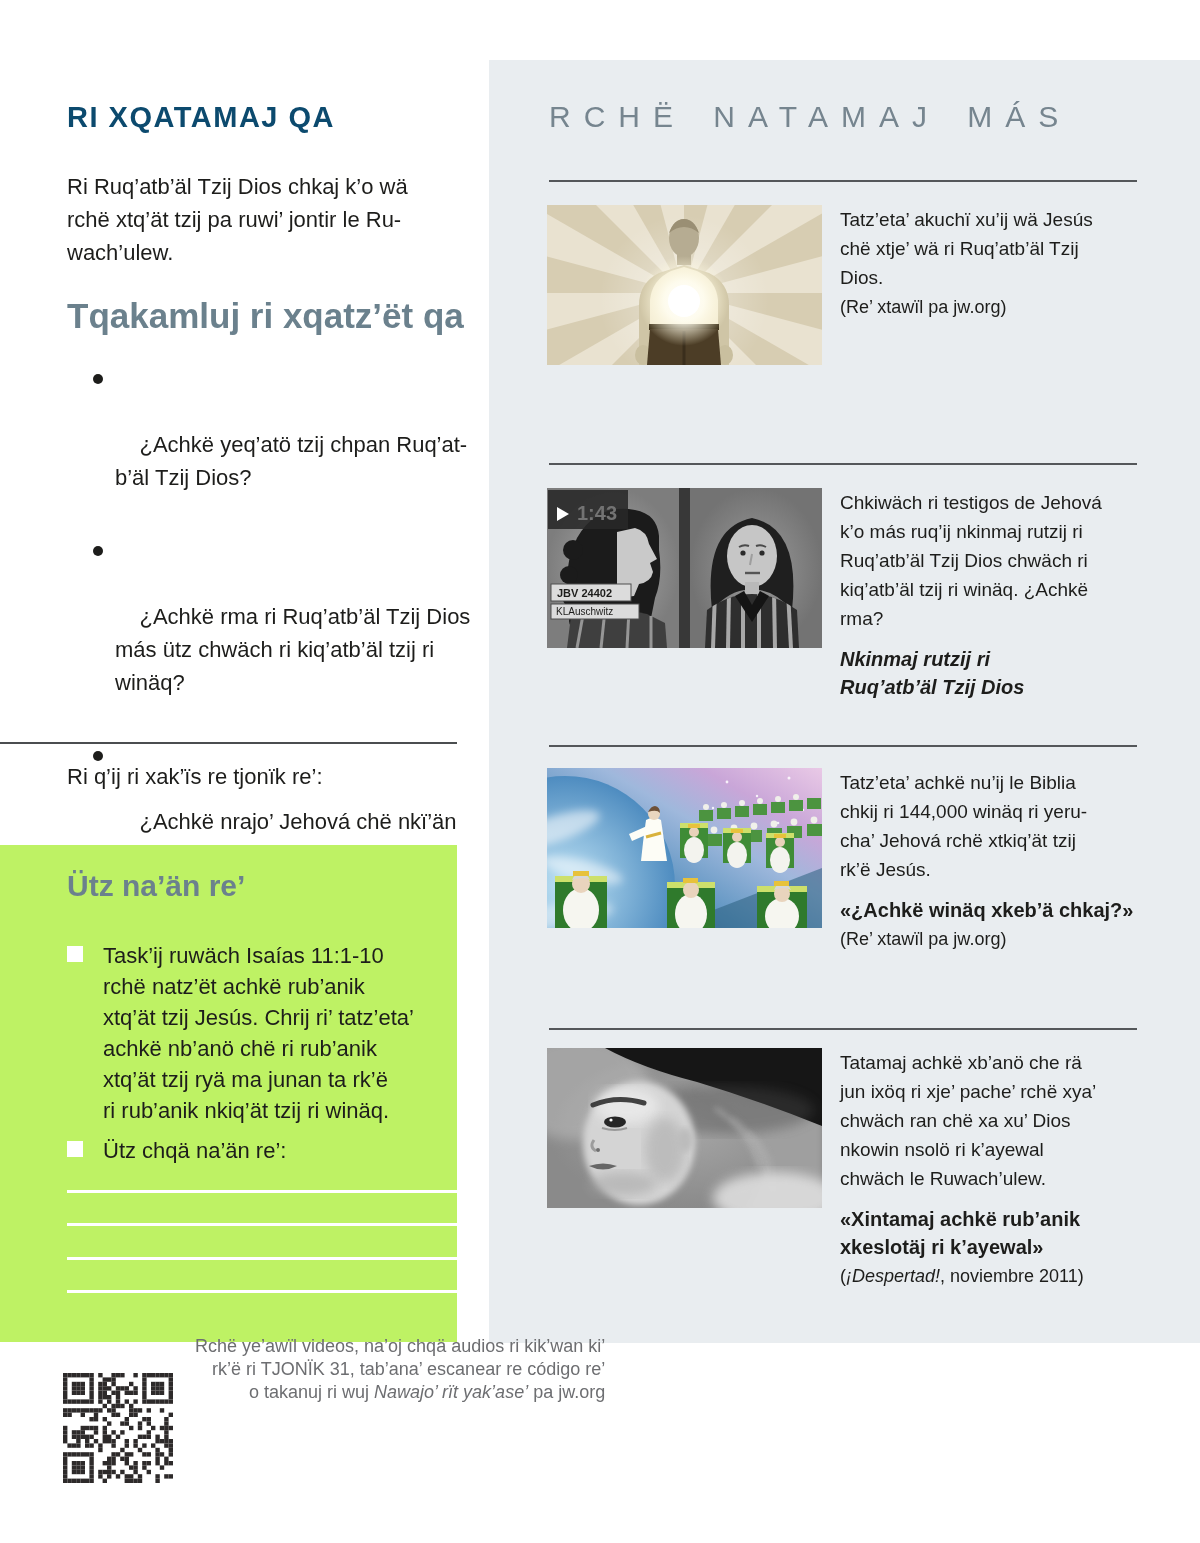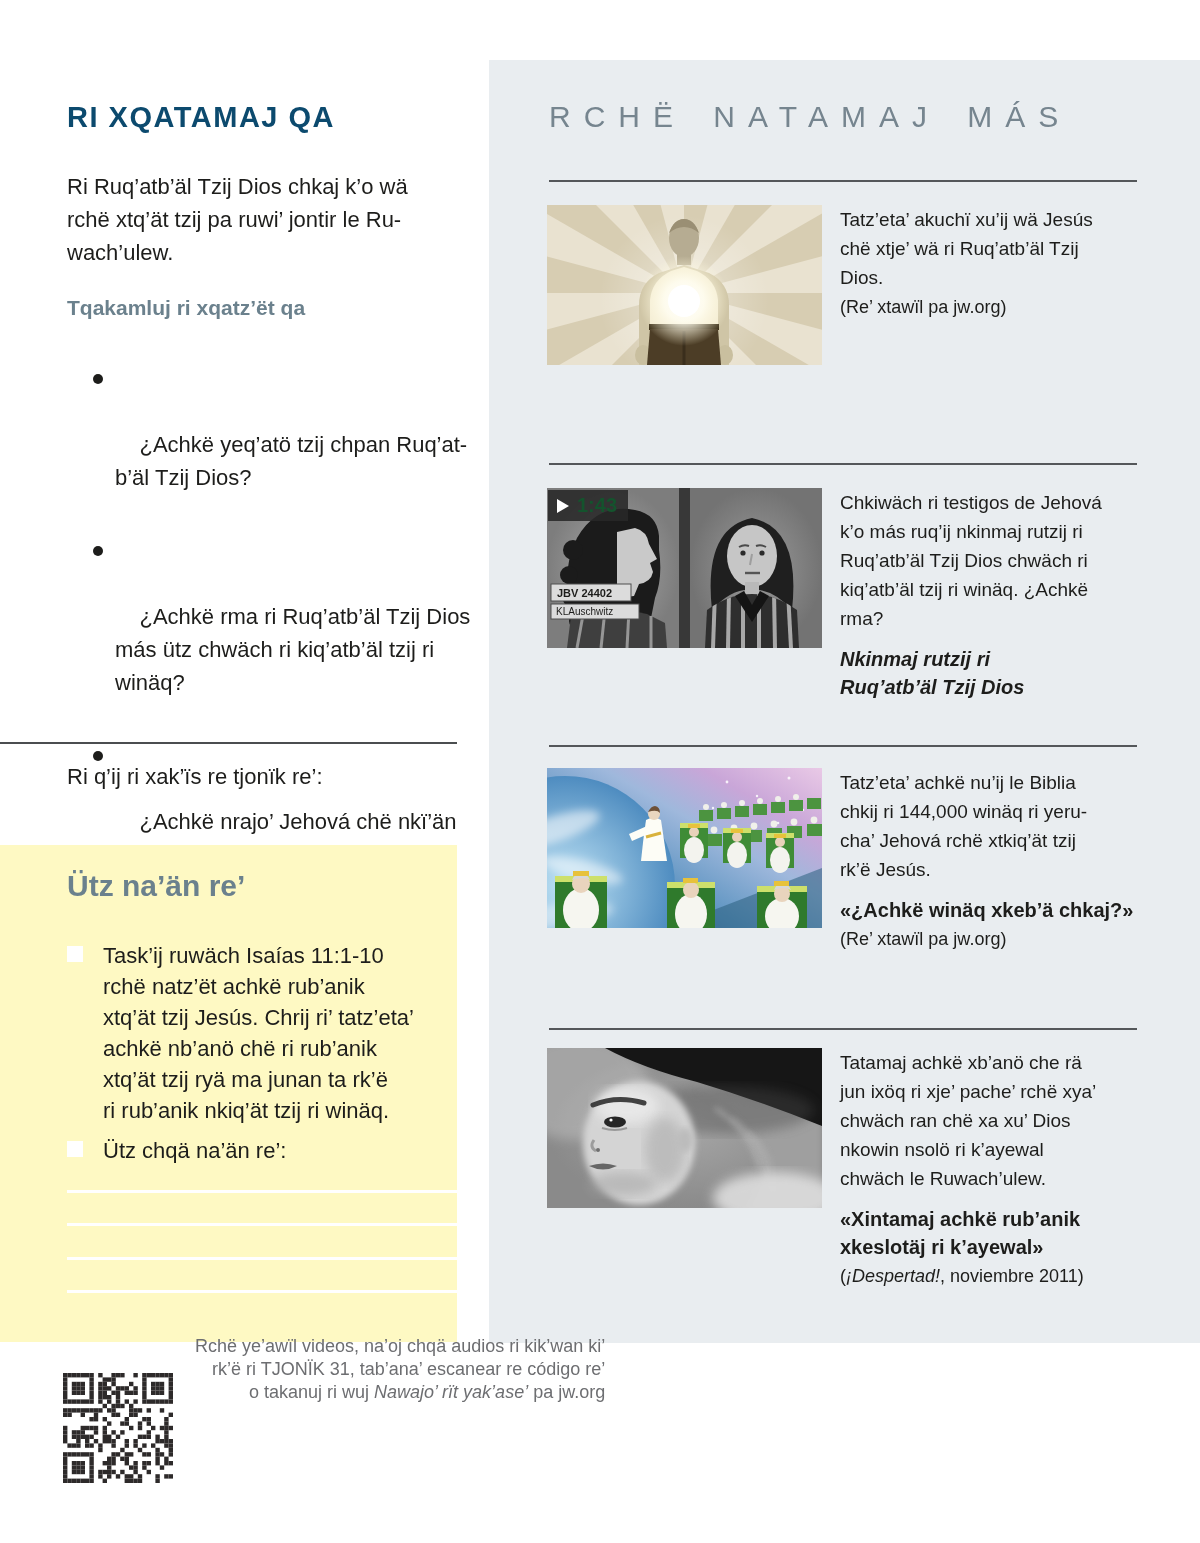--- a/index.html
+++ b/index.html
@@ -16,31 +16,31 @@
   .h1-orange{
     left:67px;top:101px;
     font-size:29px;font-weight:bold;letter-spacing:1.5px;color:#0c4a6e;
   }
   .intro{
     left:67px;top:170px;
     font-size:22px;line-height:33px;white-space:pre;color:#1d1d1b;
   }
   .h2-teal{
     left:67px;top:296px;
-    font-size:21px;font-weight:bold;color:#6b818d;
+    font-size:35px;font-weight:bold;color:#6b818d;
   }
   .bullets{left:67px;top:362px;width:410px;}
   .bullet{position:relative;padding-left:48px;margin-bottom:7px;
     font-size:22px;line-height:33px;white-space:pre;}
   .bullet .dot{position:absolute;left:26px;top:12px;width:10px;height:10px;
     border-radius:50%;background:#1d1d1b;}
   .rule-left{left:0;top:742px;width:457px;height:2px;background:#4b4e50;}
   .date-line{left:67px;top:764px;font-size:22px;}
 
-  .beige-box{left:0;top:845px;width:457px;height:497px;background:#fef9c3;overflow:hidden;}
+  .beige-box{left:0;top:845px;width:457px;height:497px;background:#bef264;overflow:hidden;}
   .box-title{position:absolute;left:67px;top:24px;
     font-size:30px;font-weight:bold;color:#6b818d;}
   .task{position:absolute;left:67px;}
   .task .chk{position:absolute;left:0;top:6px;width:16px;height:16px;background:#ffffff;}
   .task .ttext{display:block;margin-left:36px;font-size:22px;line-height:31px;white-space:pre;}
   .task1{top:95px;}
   .task2{top:290px;}
   .wline{position:absolute;left:67px;width:390px;height:3px;background:#ffffff;}
 
   
@@ -52,22 +52,22 @@
   .item{position:absolute;left:58px;display:flex;}
   .thumb{width:275px;height:160px;flex:0 0 275px;position:relative;overflow:hidden;}
   .thumb svg{display:block;width:275px;height:160px;}
   .itext{margin-left:18px;width:345px;}
   .ibody{font-size:19px;line-height:29px;white-space:pre;}
   .iquote{font-size:20px;line-height:28px;font-weight:bold;white-space:pre;margin-top:12px;}
   .iquote.ital{font-style:italic;}
   .isource{font-size:18px;line-height:26px;margin-top:2px;}
   .isource .it{font-style:italic;}
   .vbadge{position:absolute;left:1px;top:2px;height:31px;
-    background:rgba(40,40,40,0.88);color:#14532d;
-    display:flex;align-items:center;padding:0 11px 0 9px;
+    background:rgba(40,40,40,0.88);color:#737373;
+    display:flex;align-items:center;padding:8px 11px 0 9px;
     font-size:20px;font-weight:bold;}
   .play-tri{width:0;height:0;border-left:12px solid #ffffff;
     border-top:7px solid transparent;border-bottom:7px solid transparent;
     margin-right:8px;}
 
   
   .qr-wrap{left:63px;top:1372px;width:110px;height:112px;}
   .footer-text{left:195px;top:1335px;font-size:18px;line-height:23px;
     font-weight:normal;color:#6d6e71;text-align:right;}
   .footer-text .it{font-style:italic;}

